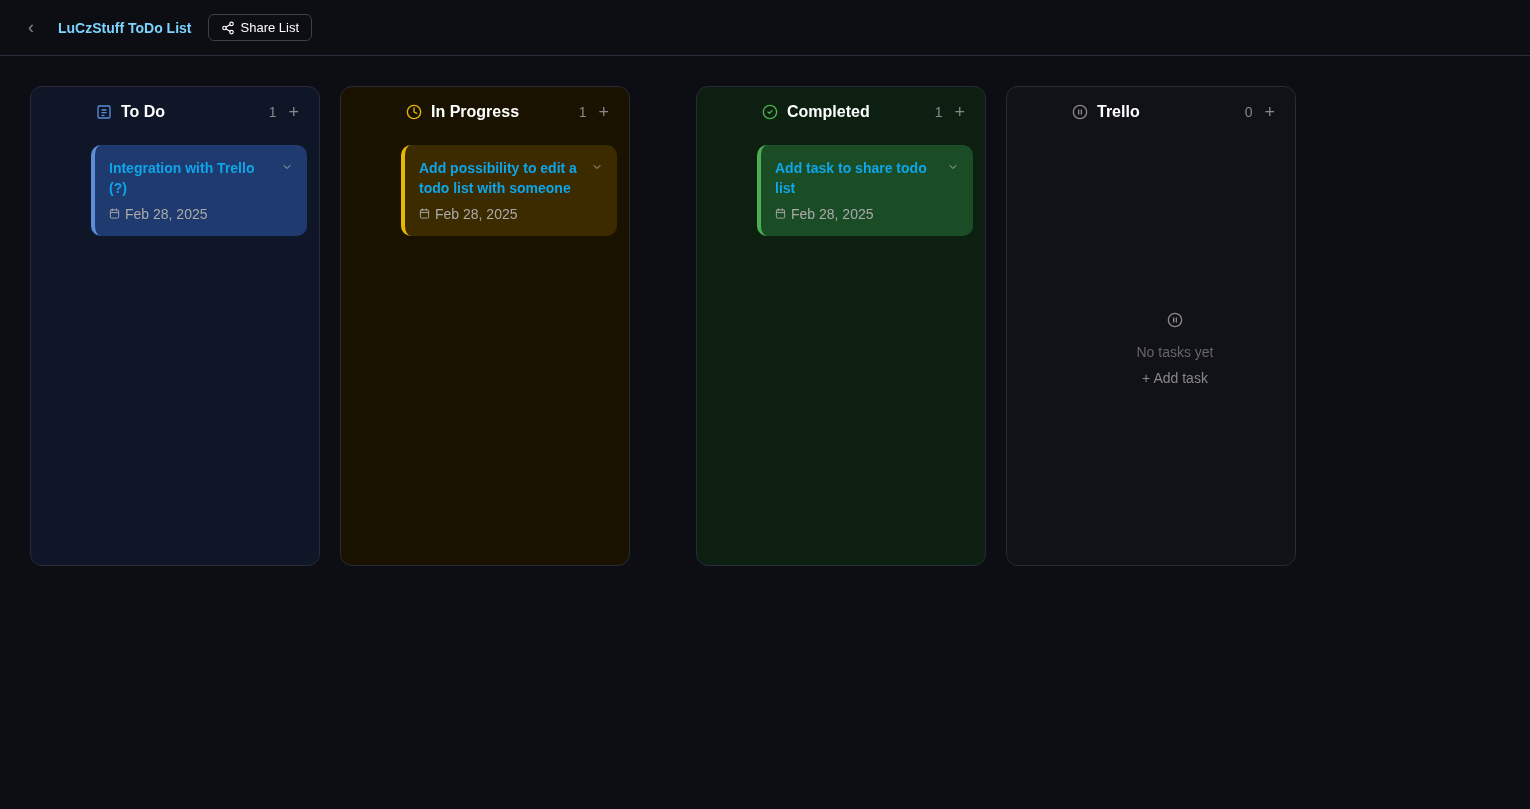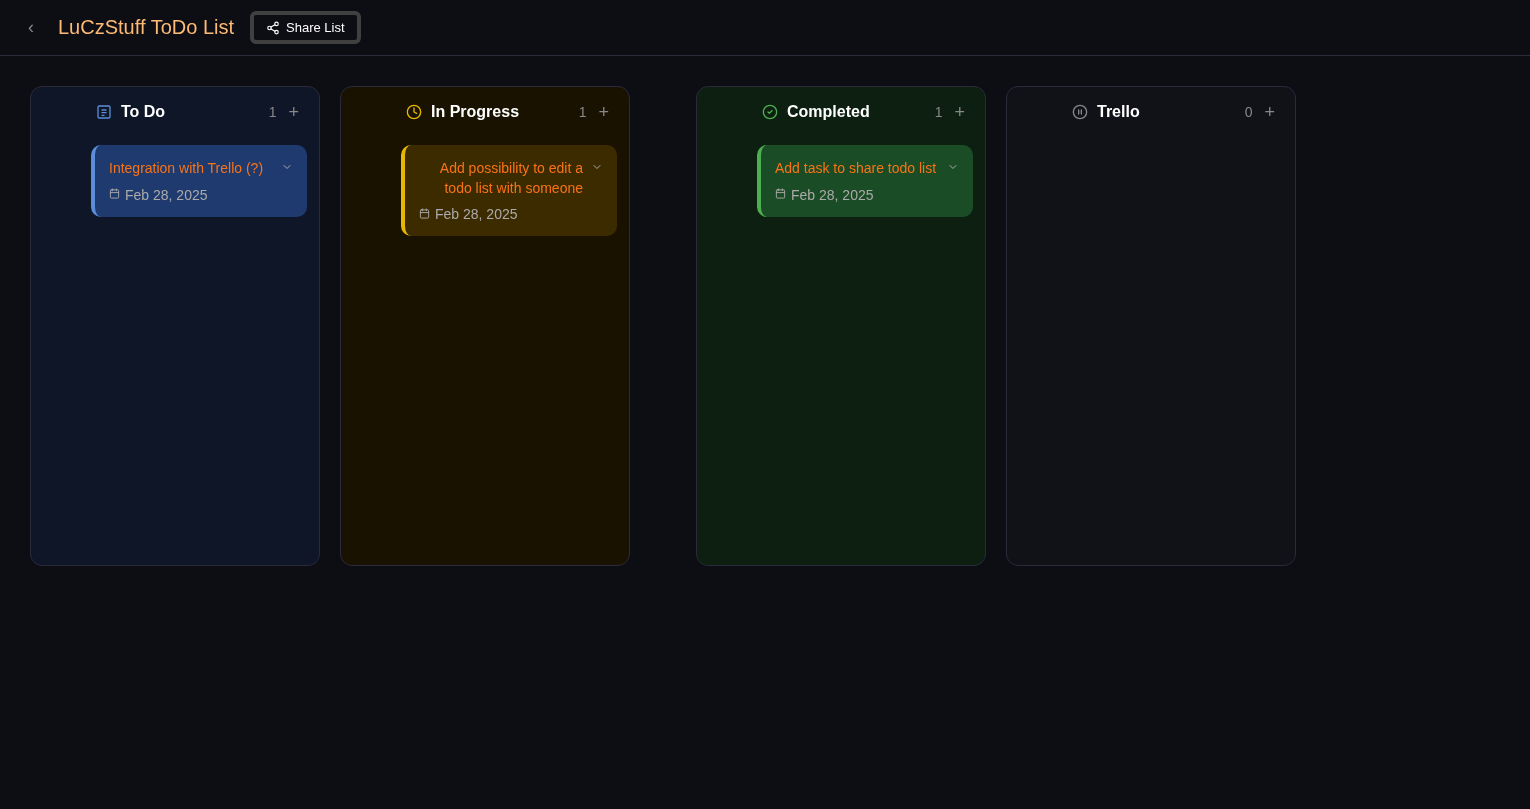--- a/index.html
+++ b/index.html
@@ -26,31 +26,31 @@
       border: none;
       color: #888;
       cursor: pointer;
       font-size: 18px;
       display: flex;
       align-items: center;
       padding: 4px 8px;
     }
 
     .app-title {
-      font-size: 20px;
-      font-weight: 400;
-      color: #fdba74;
+      font-size: 14px;
+      font-weight: 700;
+      color: #7dd3fc;
     }
 
     .share-btn {
       display: flex;
       align-items: center;
       gap: 6px;
       background: none;
-      border: 4px solid #404040;
+      border: 1px solid #404040;
       color: #ffffff;
       padding: 5px 12px;
       border-radius: 6px;
       cursor: pointer;
       font-size: 13px;
     }
 
     
     .board {
       display: flex;
@@ -132,39 +132,38 @@
     }
 
     .task-card-todo {
       background-color: #1e3a6e;
       border-left: 4px solid #5b8dd9;
     }
 
     .task-card-inprogress {
       background-color: #3d2b00;
       border-left: 4px solid #e6b800;
-      text-align: right;
     }
 
     .task-card-completed {
       background-color: #1a4d25;
       border-left: 4px solid #4caf50;
     }
 
     .task-card-header {
       display: flex;
       justify-content: space-between;
       align-items: flex-start;
       gap: 8px;
     }
 
     .task-title {
       font-size: 14px;
-      font-weight: 400;
-      color: #f97316;
+      font-weight: 700;
+      color: #0ea5e9;
       line-height: 1.4;
       flex: 1;
     }
 
     .task-chevron {
       color: #aaa;
       font-size: 12px;
       margin-top: 2px;
       cursor: pointer;
     }
@@ -337,14 +336,25 @@
           <svg width="16" height="16" viewBox="0 0 24 24" fill="none" stroke="#888" stroke-width="2" stroke-linecap="round" stroke-linejoin="round">
             <circle cx="12" cy="12" r="10"></circle>
             <line x1="10" y1="15" x2="10" y2="9"></line>
             <line x1="14" y1="15" x2="14" y2="9"></line>
           </svg>
         </span>
         <span class="column-title">Trello</span>
         <span class="column-count">0</span>
         <button class="add-col-btn">+</button>
       </div>
+      <div class="column-body">
+        <div class="empty-state">
+          <div class="empty-icon"><svg width="16" height="16" viewBox="0 0 24 24" fill="none" stroke="#888" stroke-width="2" stroke-linecap="round" stroke-linejoin="round">
+              <circle cx="12" cy="12" r="10"></circle>
+              <line x1="10" y1="15" x2="10" y2="9"></line>
+              <line x1="14" y1="15" x2="14" y2="9"></line>
+            </svg></div>
+          <div class="empty-text">No tasks yet</div>
+          <button class="add-task-btn">+ Add task</button>
+        </div>
+      </div>
     </div>
   </div>
 
 </body></html>

